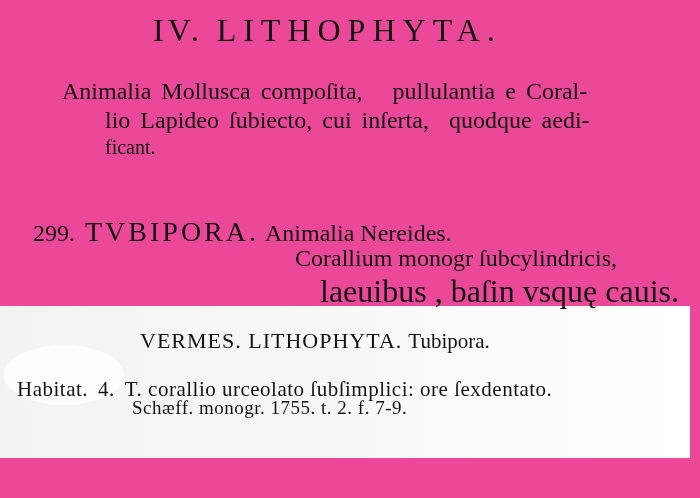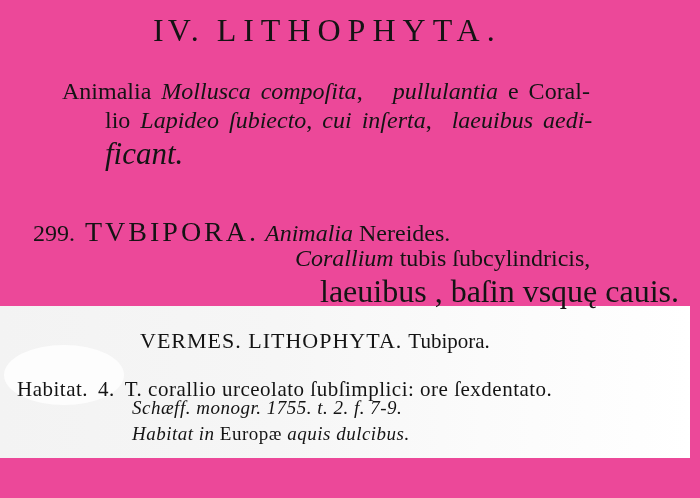--- a/index.html
+++ b/index.html
@@ -37,35 +37,35 @@
       height: 60px;
       border-radius: 50%;
       background: #fdfdfd;
     }
     .line {
       position: absolute;
       white-space: nowrap;
       font-family: "Liberation Serif", "DejaVu Serif", serif;
       color: #141414;
     }
-    .it { font-style: italic; }
+    .it { }
 
     
     .title {
       left: 153px;
       top: 12px;
       font-size: 32px;
       letter-spacing: 4px;
     }
     .title .word2 { letter-spacing: 7px; margin-left: 14px; }
 
     
     .def1 { left: 62px; top: 78px; font-size: 24px; word-spacing: 4px; }
     .def2 { left: 105px; top: 107px; font-size: 24px; word-spacing: 4px; }
-    .def3 { left: 105px; top: 136px; font-size: 31px; }
+    .def3 { left: 105px; top: 136px; font-size: 20px; }
 
     
     .genus1 { left: 33px; top: 216px; font-size: 24px; text-align: right; }
     .genus1 .num { font-size: 24px; margin-right: 10px; }
     .genus1 .gname { font-size: 28px; letter-spacing: 3px; }
     .genus2 { left: 295px; top: 245px; font-size: 24px; }
     .genus3 { left: 320px; top: 273px; font-size: 32px; }
 
     
     .classline { left: 140px; top: 328px; font-size: 22px; letter-spacing: 1px; text-align: right; }
@@ -85,42 +85,39 @@
   <div class="scan-blot"></div>
 
   <div class="line title">
     <span>IV.</span><span class="word2">LITHOPHYTA.</span>
   </div>
 
   <div class="line def1">
     <span>Animalia </span><span class="it">Mollusca compoſita</span><span>, </span>&nbsp;&nbsp;<span class="it">pullulantia</span><span> e Coral-</span>
   </div>
   <div class="line def2">
-    <span>lio </span><span class="it">Lapideo ſubiecto</span><span>, </span><span class="it">cui inſerta</span><span>, </span>&nbsp;<span class="it">laeuibus aedi-</span>
+    <span>lio </span><span class="it">Lapideo ſubiecto</span><span>, </span><span class="it">cui inſerta</span><span>, </span>&nbsp;<span class="it">quodque aedi-</span>
   </div>
   <div class="line def3 it">
     <span>ficant.</span>
   </div>
 
   <div class="line genus1">
     <span class="num">299.</span><span class="gname">TVBIPORA.</span>&nbsp;<span class="it">Animalia</span><span> Nereides.</span>
   </div>
   <div class="line genus2">
-    <span class="it">Corallium</span><span> tubis  ſubcylindricis,</span>
+    <span class="it">Corallium</span><span> monogr  ſubcylindricis,</span>
   </div>
   <div class="line genus3">
     <span>laeuibus ,  baſin vsquę cauis.</span>
   </div>
 
   <div class="line classline">
     <span>VERMES. LITHOPHYTA.</span><span class="tubi">Tubipora.</span>
   </div>
 
   <div class="line sp1">
     <span class="pre">Habitat.</span><span class="pre">4.</span><span>T. corallio urceolato ſubſimplici: ore ſexdentato.</span>
   </div>
   <div class="line sp2 it">
     <span>Schæff. monogr. 1755. t. 2. f. 7-9.</span>
   </div>
-  <div class="line sp3">
-    <span class="it">Habitat in </span><span>Europæ</span><span class="it"> aquis dulcibus.</span>
-  </div>
 </div>
 
 </body></html>

